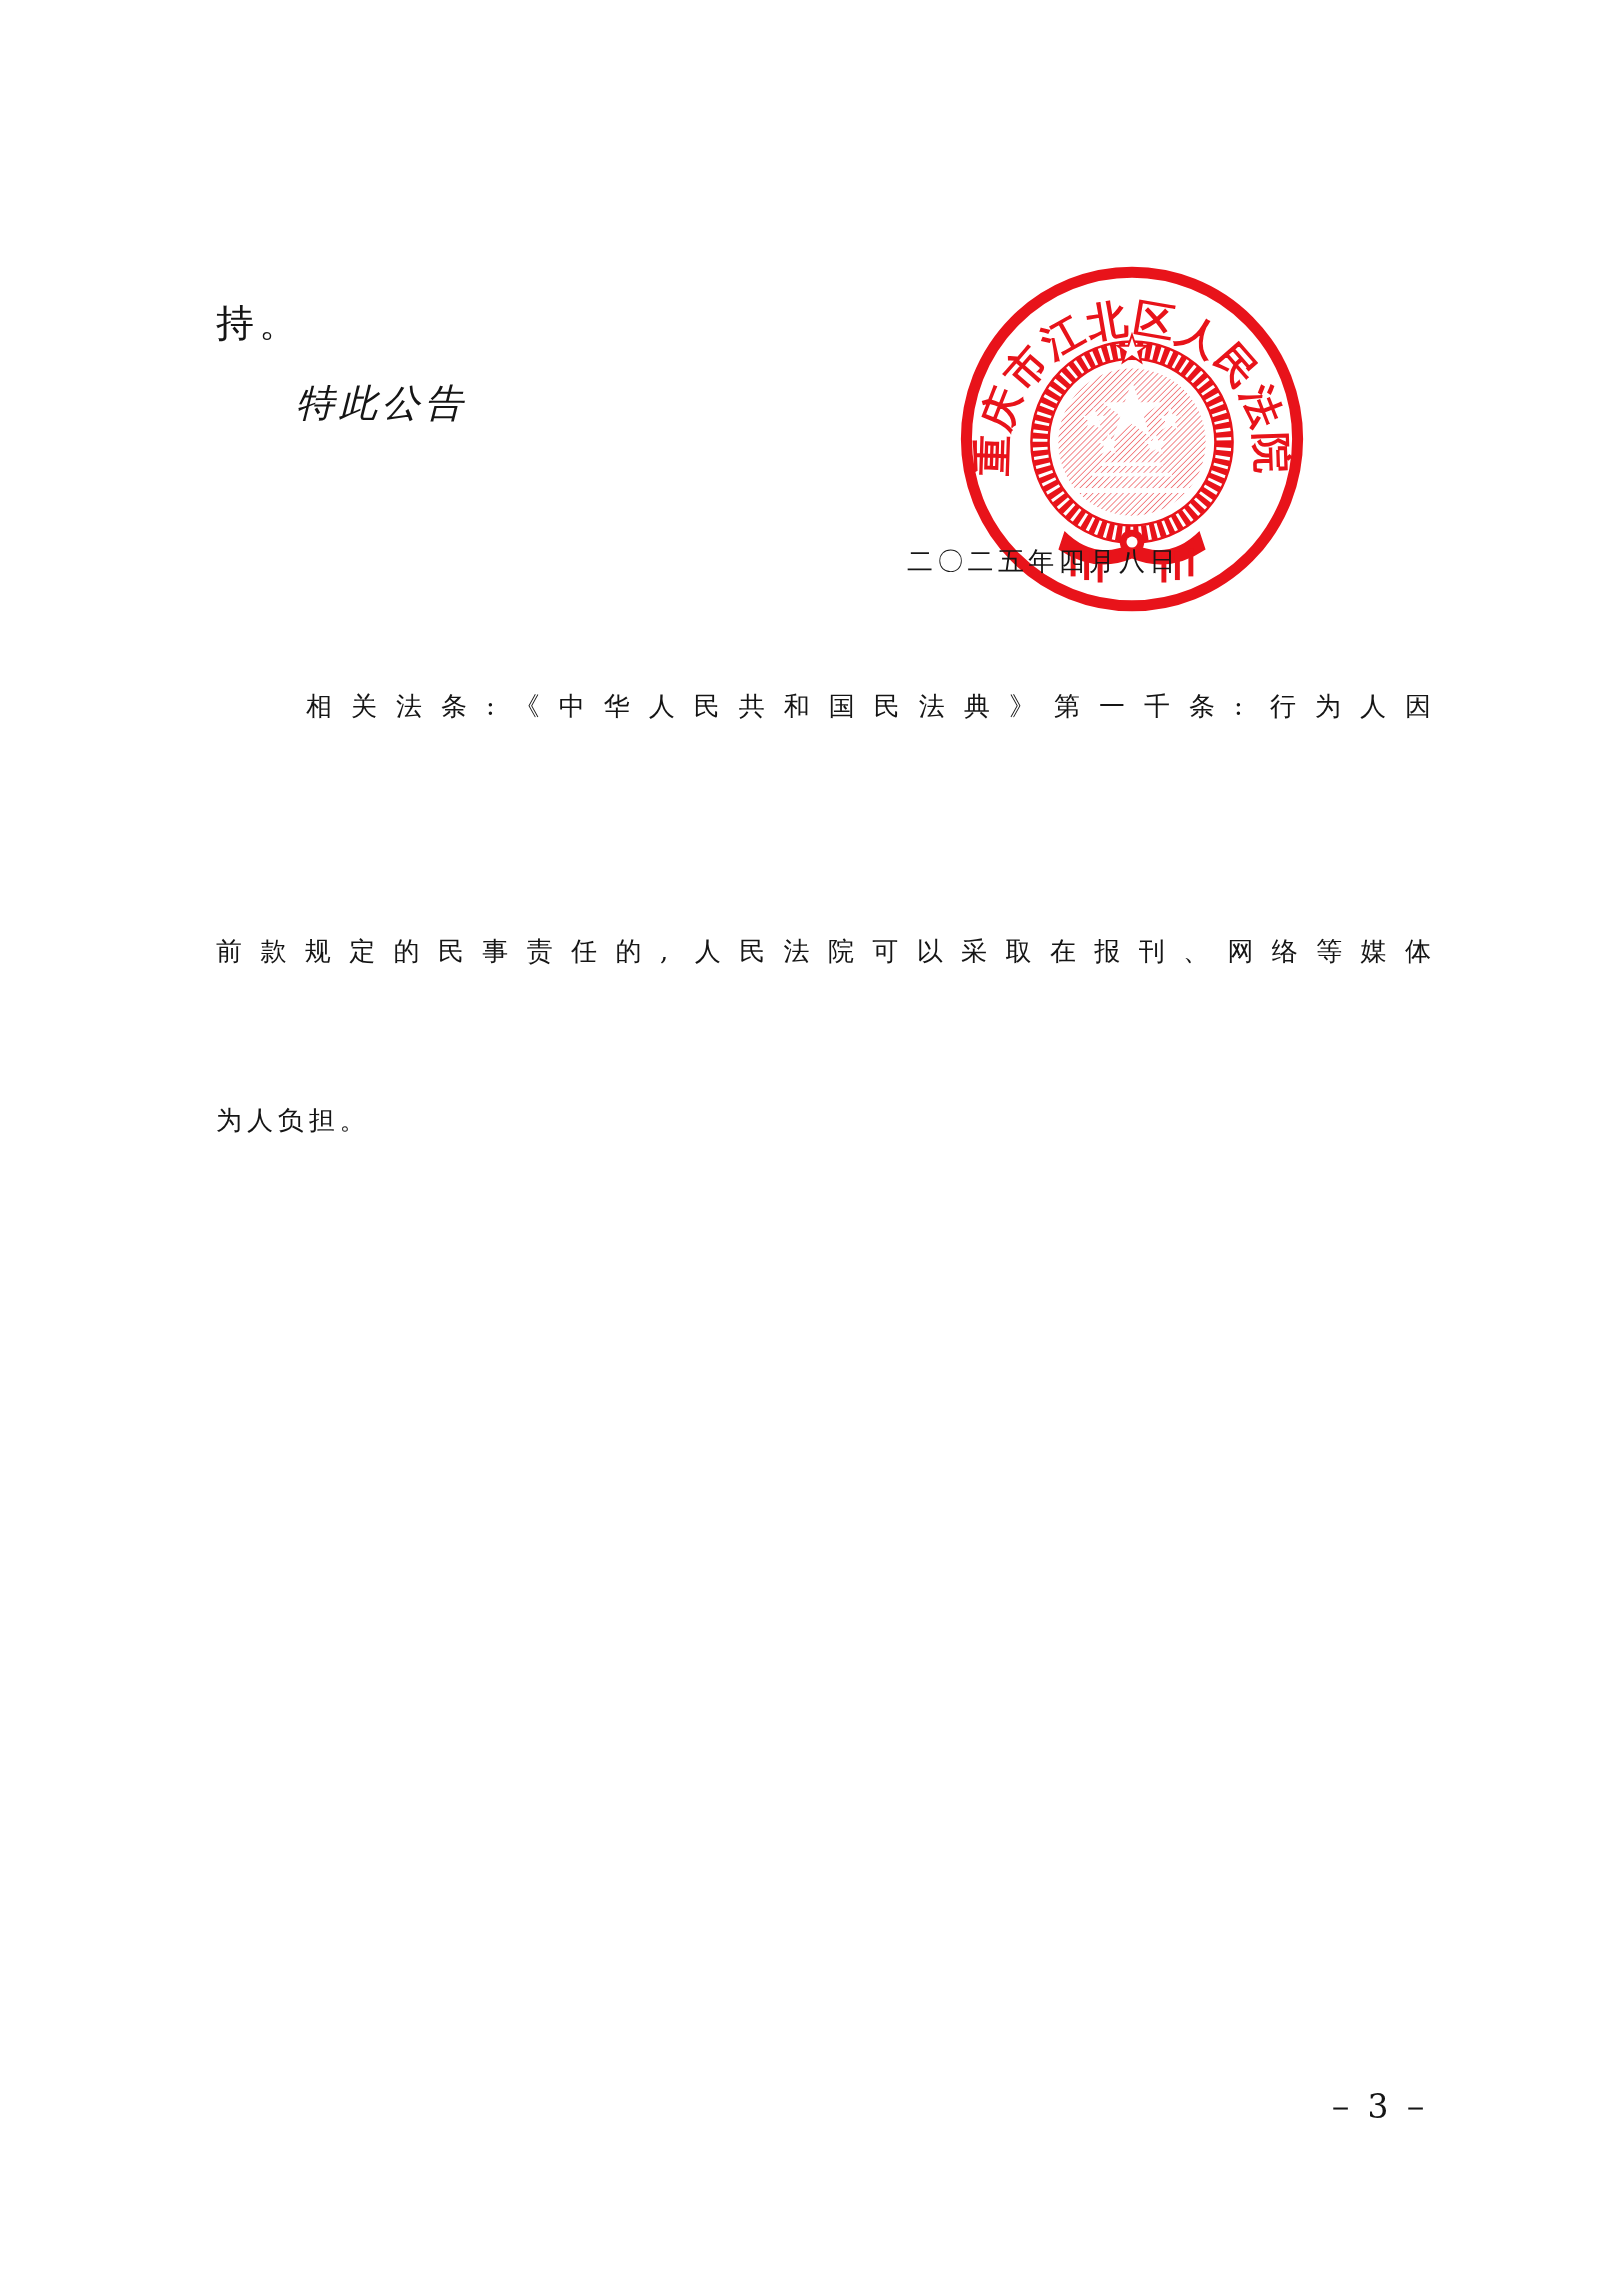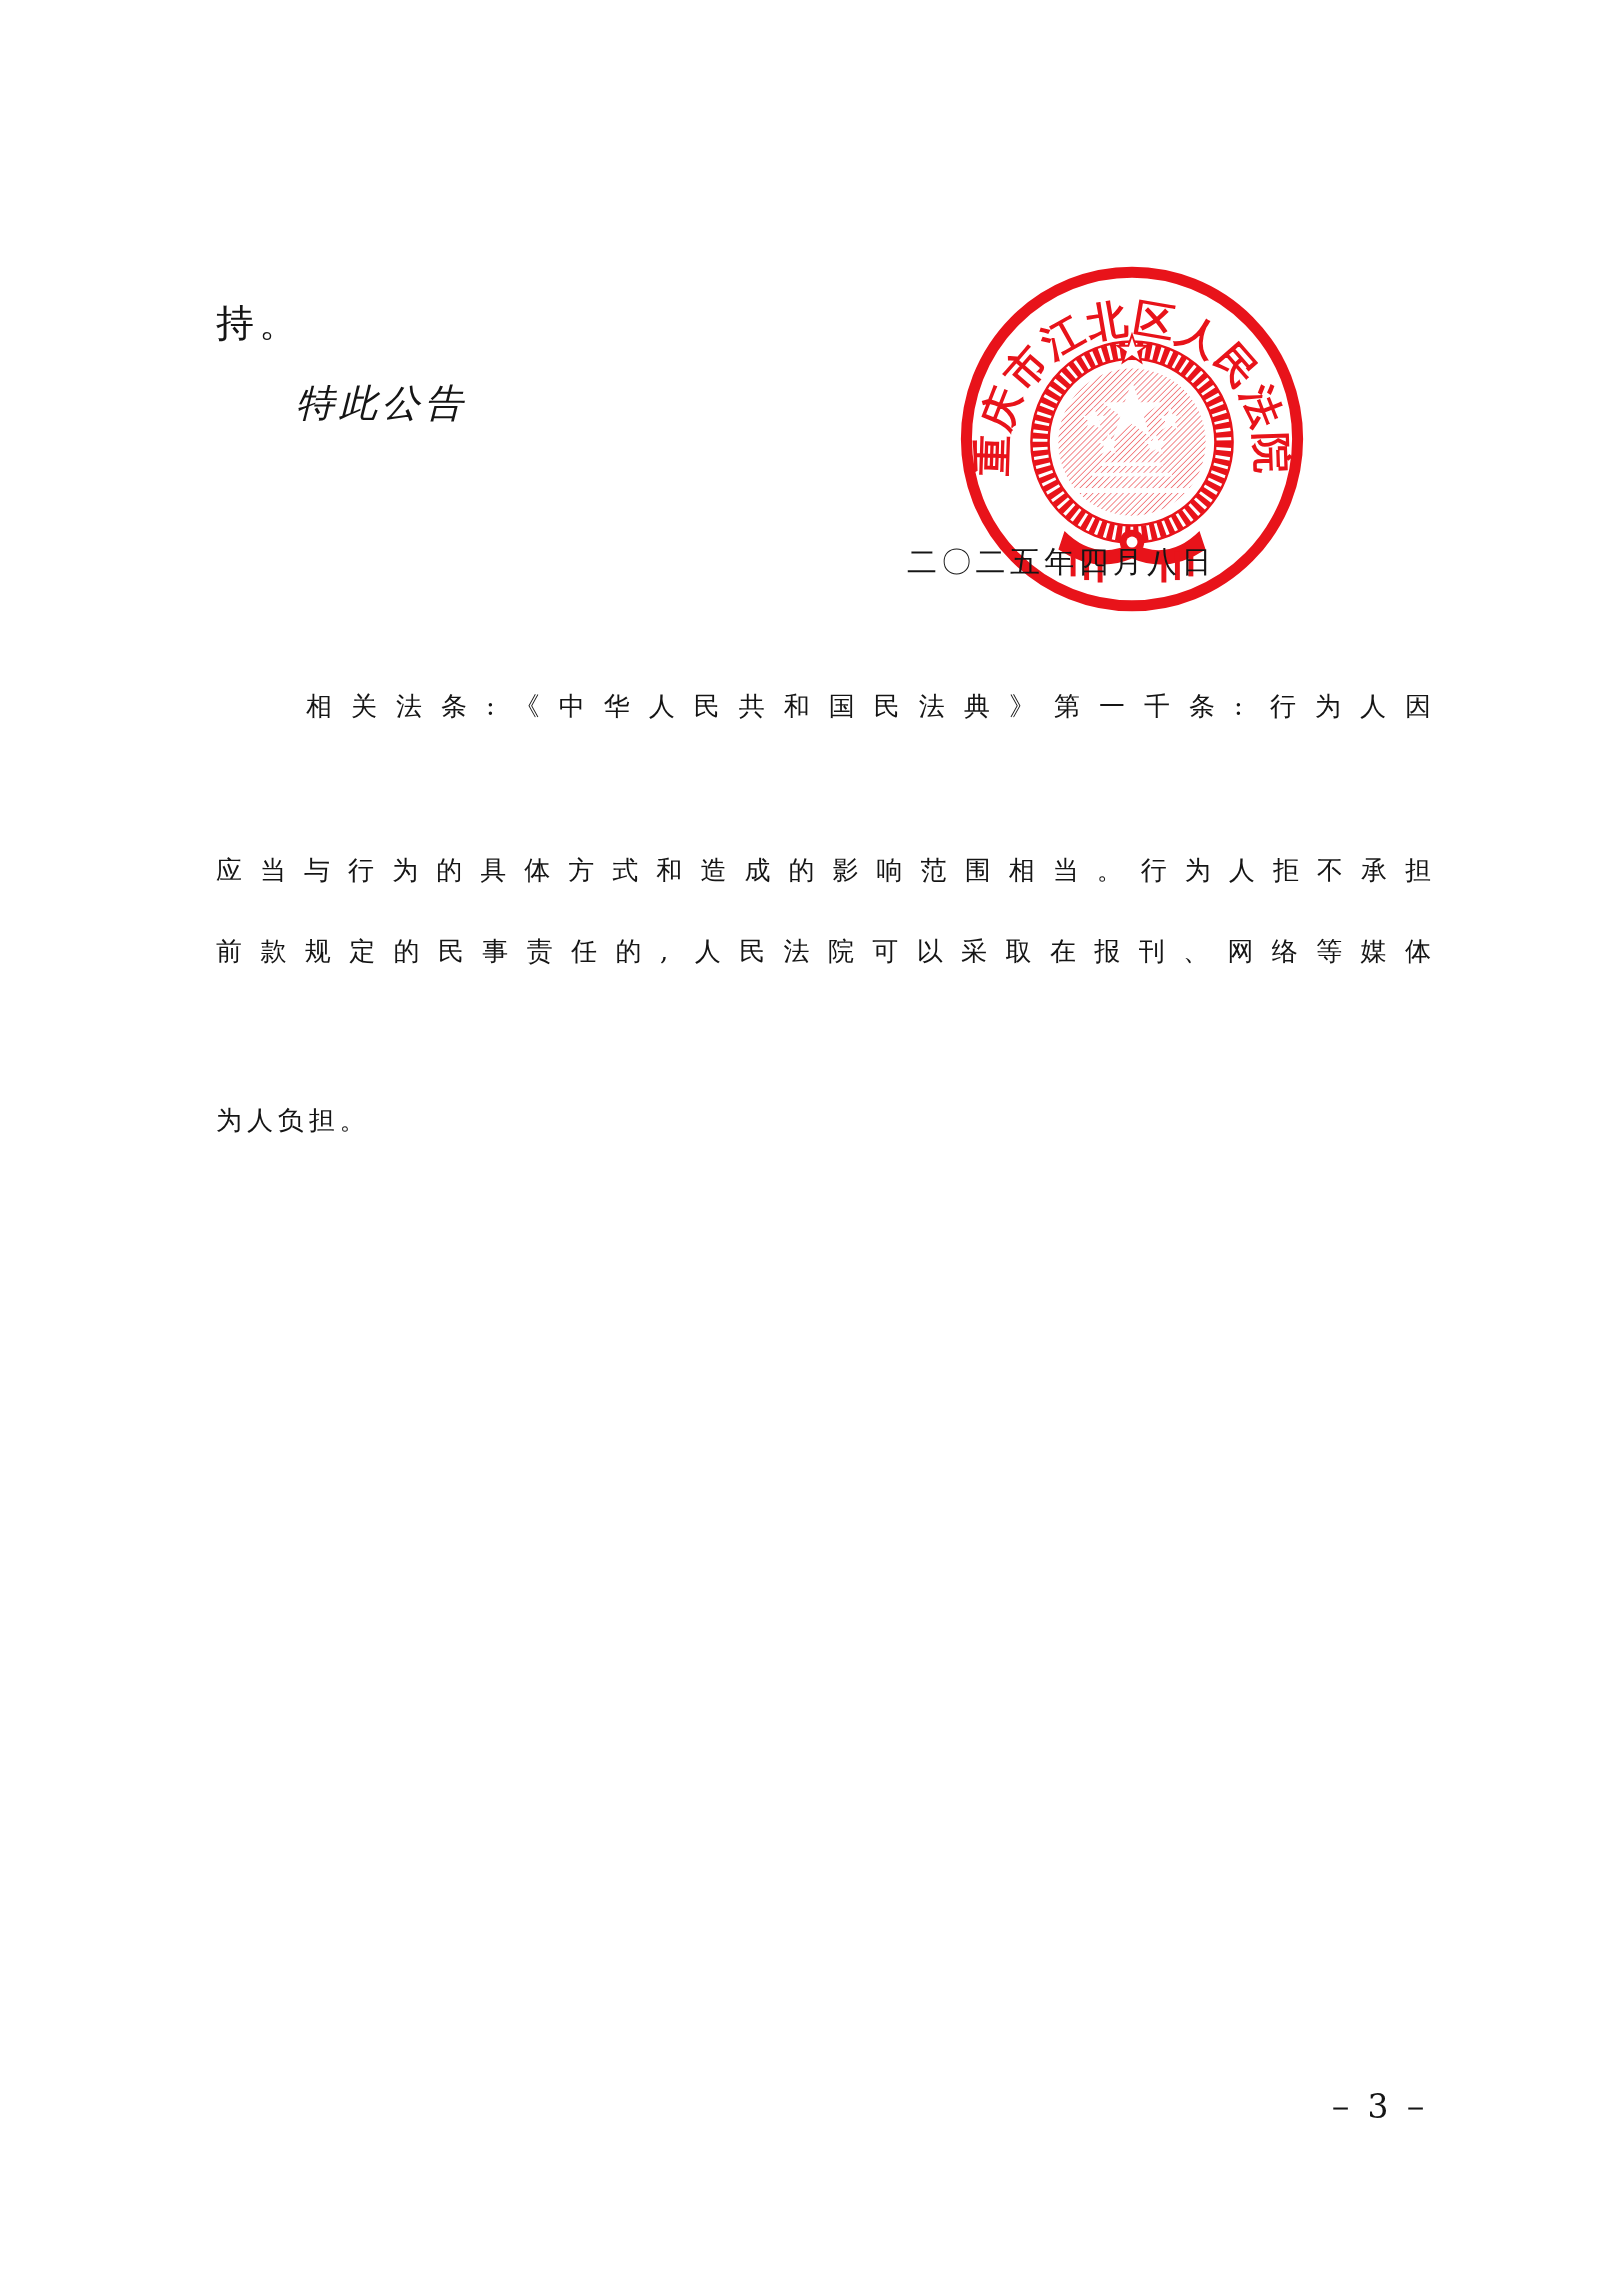--- a/index.html
+++ b/index.html
@@ -50,21 +50,21 @@
       position: absolute;
       left: 948px;
       top: 255px;
       width: 368px;
       height: 368px;
     }
     .date {
       position: absolute;
       left: 907px;
       top: 537px;
-      font-size: 30px;
+      font-size: 26px;
       line-height: 49px;
       letter-spacing: 4.3px;
       white-space: nowrap;
       color: #151515;
       z-index: 2;
     }
     .page-number {
       position: absolute;
       left: 1324px;
       top: 2085px;
@@ -130,20 +130,19 @@
 
       <text font-family="DejaVu Serif, Liberation Serif, serif" font-size="66" font-weight="bold" fill="#e8131a" letter-spacing="4">
         <textPath href="#sealArc" startOffset="50%" text-anchor="middle">重庆市江北区人民法院</textPath>
       </text>
     </svg>
   </div>
 
   <div class="date">二〇二五年四月八日</div>
 
   <div class="para-line" style="top:682px; padding-left:90px; width:1125px;">相关法条:《中华人民共和国民法典》第一千条: 行为人因</div>
-  <div class="para-line" style="top:846px;">应当与行为的具体方式和造成的影响范围相当。行为人拒不承担</div>
   <div class="para-line" style="top:927px;">前款规定的民事责任的, 人民法院可以采取在报刊、网络等媒体</div>
   <div class="para-line last" style="top:1090px;margin-top:6px;">为人负担。</div>
 
   <div class="page-number">－ 3 －</div>
 
 </div>
 
 
 </body></html>

